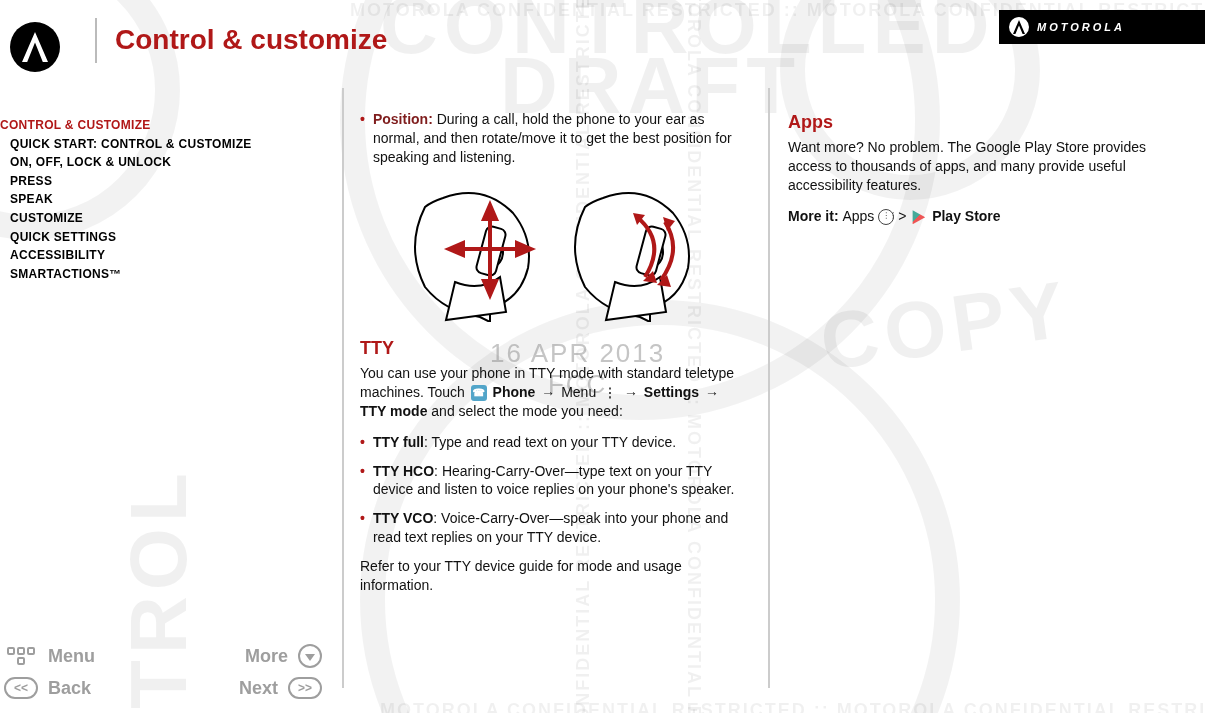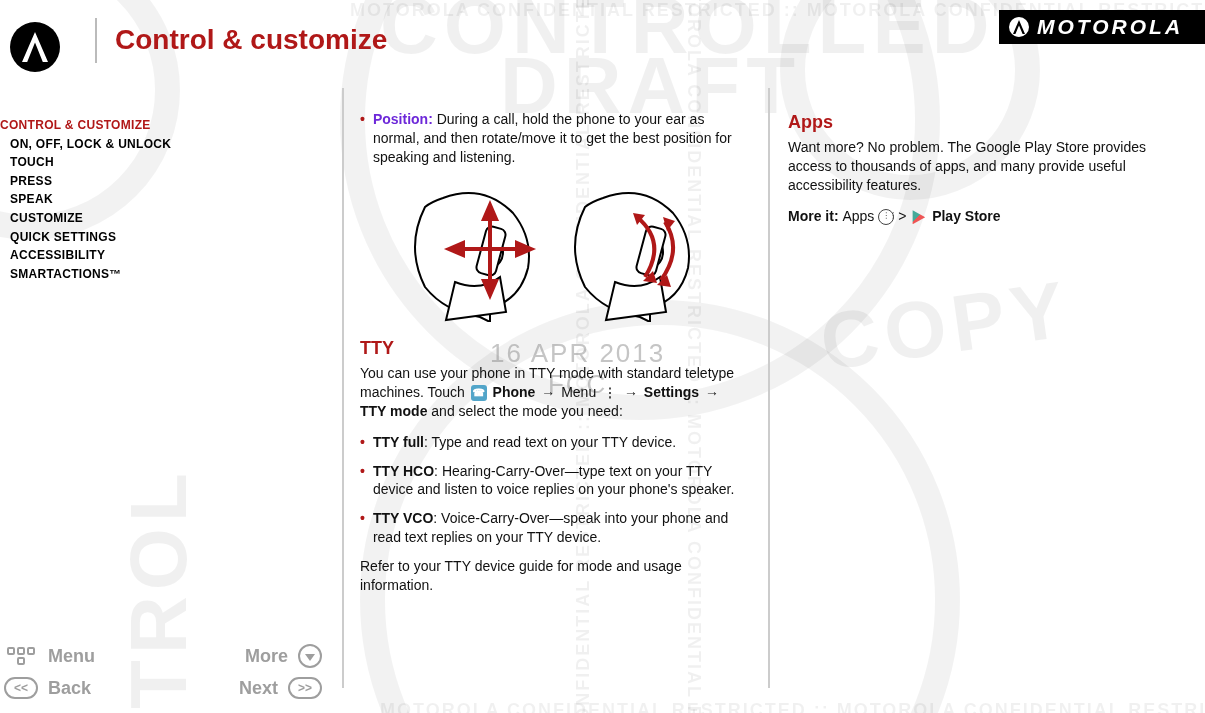--- a/index.html
+++ b/index.html
@@ -11,21 +11,21 @@
   .wm-big { font-size: 80px; letter-spacing: 6px; }
   .wm-curve { font-size: 18px; letter-spacing: 2px; }
   .wm-ring { border: 25px solid rgba(0,0,0,0.05); border-radius: 50%; position:absolute; pointer-events:none; }
   .wm-date { position:absolute; left:490px; top:330px; color: rgba(140,140,140,0.5); font-size:26px; font-weight:500; letter-spacing:2px; text-align:center; pointer-events:none;margin-top:8px;}
   .wm-date .sub { font-size:26px; display:block; }
 
   
   .brandbar { position: absolute; top: 10px; right: 0; height: 34px; width: 206px; background: #000; display:flex; align-items:center; padding-left:10px; gap:8px; }
   .brandbar .logo-circ { width:20px; height:20px; border-radius:50%; background:#fff; position:relative; }
   .brandbar .logo-circ::before{ content:''; position:absolute; left:4px; top:3px; width:12px; height:14px; background:#000; clip-path: polygon(50% 0,100% 100%,80% 100%,50% 40%,20% 100%,0 100%);}
-  .brandbar .logo-text { color:#fff; font-weight:900; font-size:21px; letter-spacing:3px; font-style: italic;}
+  .brandbar .logo-text { color:#fff; font-weight:900; font-size:11px; letter-spacing:3px; font-style: italic;}
 
   
   .page-title { position:absolute; left:115px; top:24px; font-size:28px; font-weight:700; color:#b01818; }
   .title-divider { position:absolute; left:95px; top:18px; width:2px; height:45px; background:#bbb; }
   .logo-left { position:absolute; left:10px; top:22px; width:50px; height:50px; border-radius:50%; background:#000; display:flex; align-items:center; justify-content:center;}
   .logo-left::before{ content:''; width:26px; height:30px; background:#fff; clip-path: polygon(50% 0,100% 100%,80% 100%,50% 35%,20% 100%,0 100%);}
 
   
   .sidebar { position:absolute; left:0; top:116px; width:300px; font-family: Arial, sans-serif; font-size:12px; font-weight:900; line-height:1.55; letter-spacing:0.3px;}
   .sidebar .item { color:#000; text-transform: uppercase; }
@@ -44,21 +44,21 @@
 
   
   .col-div1 { position:absolute; left:342px; top:88px; width:2px; height:600px; background:#ccc;}
   .col-div2 { position:absolute; left:768px; top:88px; width:2px; height:600px; background:#ccc;}
 
   
   .col { position:absolute; top:110px; font-size:14px; line-height:1.35; color:#111; }
   .col1 { left:360px; width:390px; }
   .col2 { left:788px; width:395px; }
 
-  .link-red { color:#6d28d9; font-weight:700; }
+  .link-red { color:#7f1d1d; font-weight:700; }
   .bold { font-weight:700; }
   .bullet { display:flex; gap:8px; margin-bottom:10px; }
   .bullet .dot { color:#b01818; font-weight:900; }
   .para { margin-bottom:12px; }
   .h2red { color:#b01818; font-size:18px; margin-bottom:4px; }
 
   
   .illus { width: 340px; height: 145px; margin: 6px auto 14px; position:relative;}
 
   .inline-icon{ display:inline-flex; align-items:center; justify-content:center; width:16px; height:16px; border-radius:3px; background:#52a5c9; color:#fff; font-size:10px; font-weight:900; vertical-align:middle; margin:0 2px;}
@@ -93,22 +93,22 @@
 <div class="logo-left"></div>
 <div class="title-divider"></div>
 <div class="page-title">Control &amp; customize</div>
 <div class="brandbar">
   <span class="logo-circ"></span>
   <span class="logo-text">MOTOROLA</span>
 </div>
 
 <nav class="sidebar">
   <div class="item active">Control &amp; Customize</div>
+  <div class="item sub">Quick start: Control &amp; customize</div>
   <div class="item sub">On, off, lock &amp; unlock</div>
-  <div class="item sub">Touch</div>
   <div class="item sub">Press</div>
   <div class="item sub">Speak</div>
   <div class="item sub">Customize</div>
   <div class="item sub">Quick settings</div>
   <div class="item sub">Accessibility</div>
   <div class="item sub">SmartActions™</div>
 </nav>
 
 <div class="botnav">
   <div class="row">

